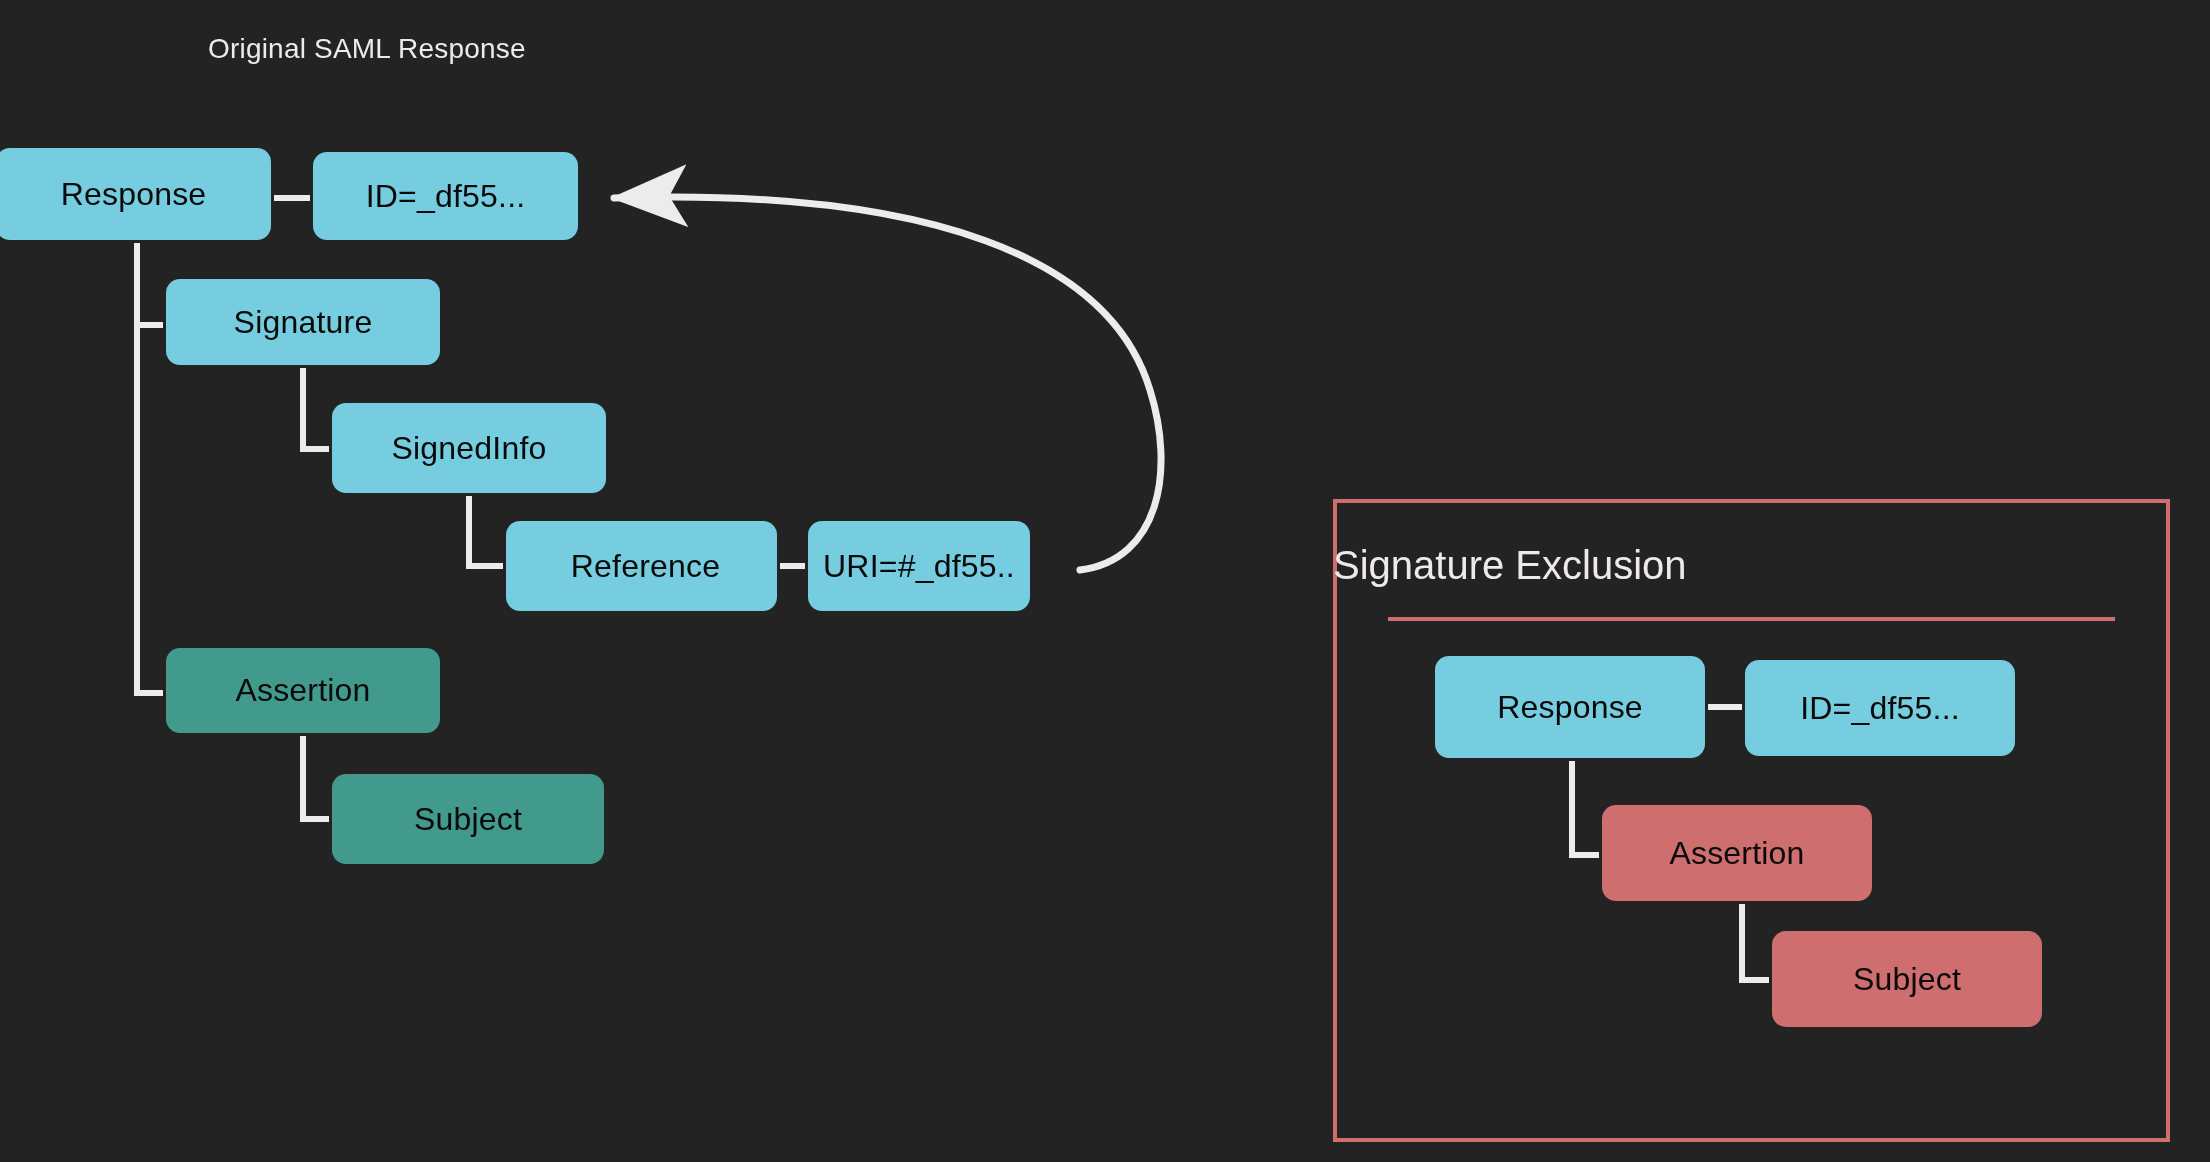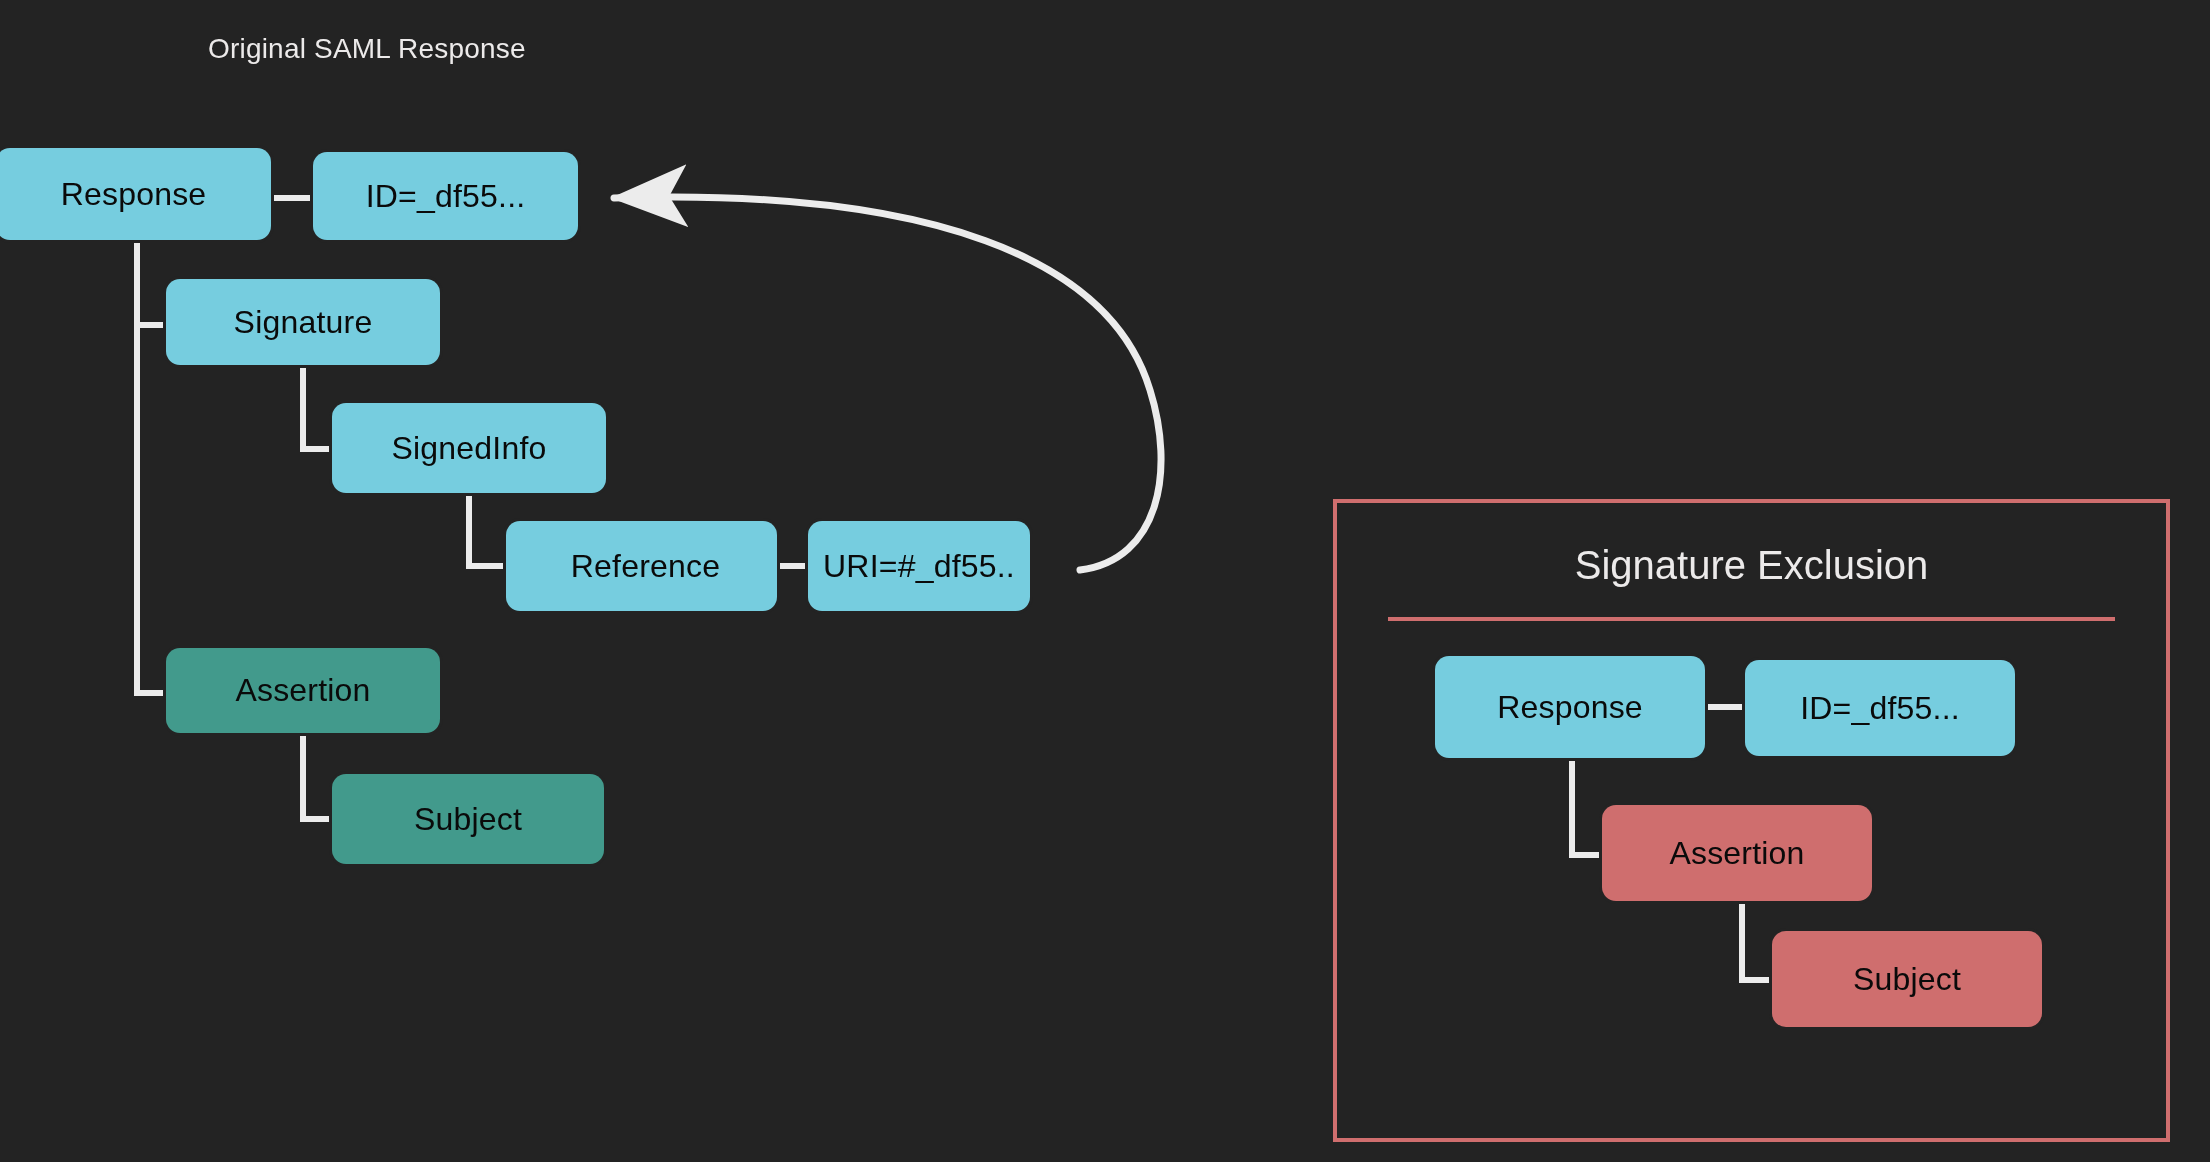--- a/index.html
+++ b/index.html
@@ -80,21 +80,20 @@
     box-sizing: border-box;
     border: 4px solid #cf6e6e;
     background: transparent;
     z-index: 1;
   }
   #exclusion-title {
     position: absolute;
     left: 1333px;
     top: 543px;
     width: 837px;
-    text-align: center;
     color: #eceaea;
     font-size: 40px;
     white-space: nowrap;
     z-index: 3;
   }
   #exclusion-rule {
     position: absolute;
     left: 1388px;
     top: 617px;
     width: 727px;

